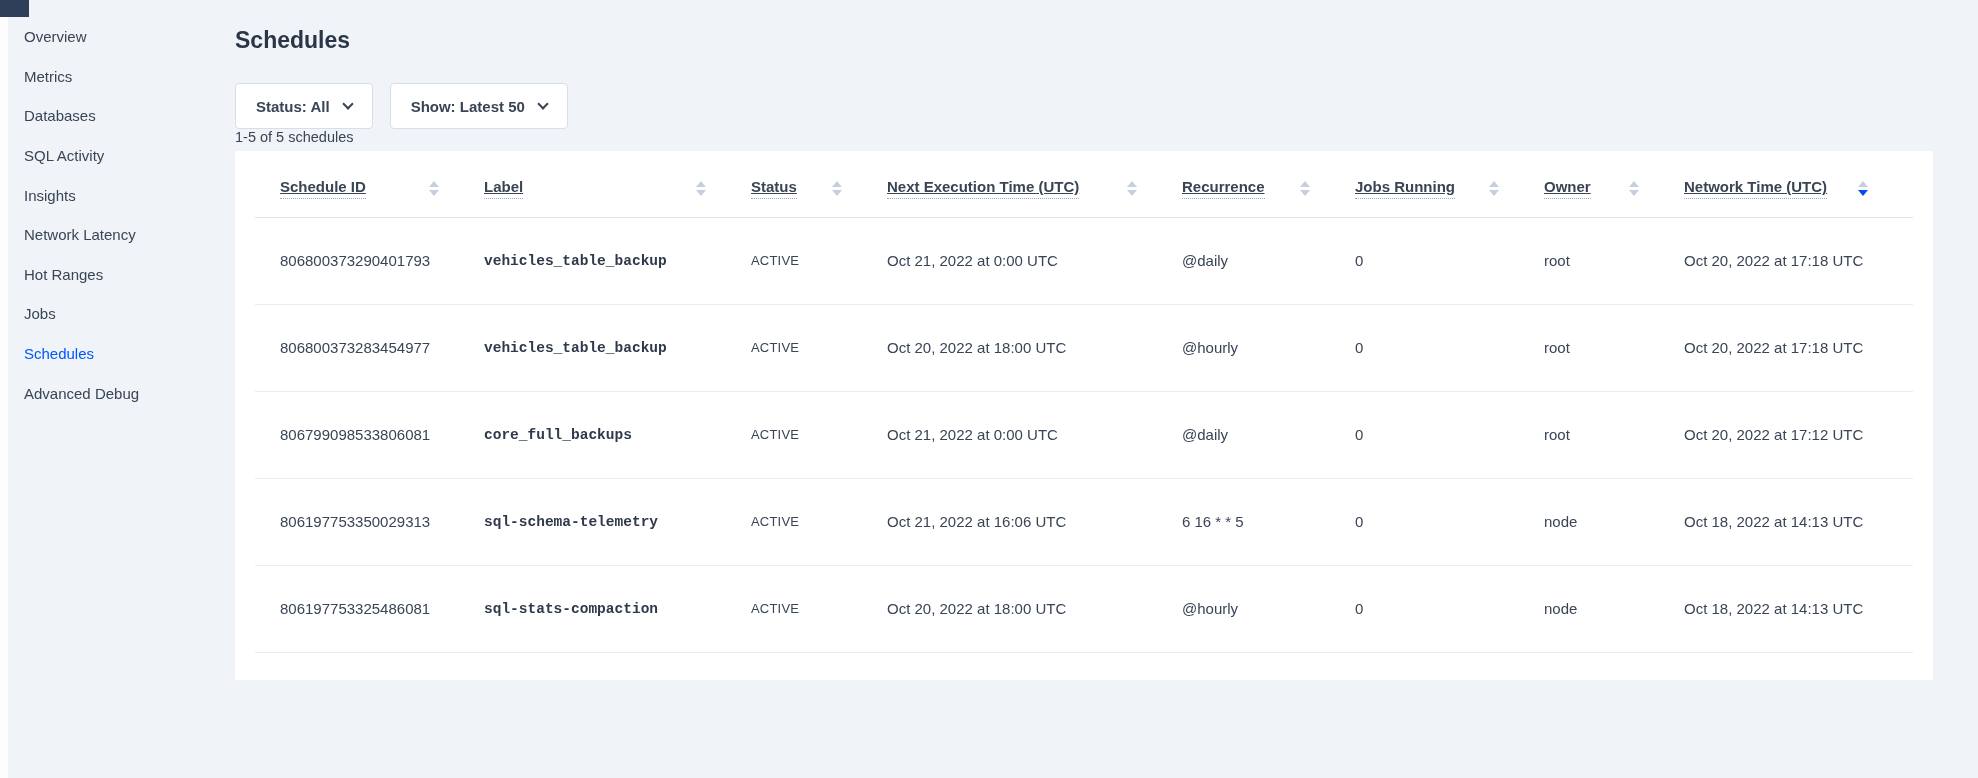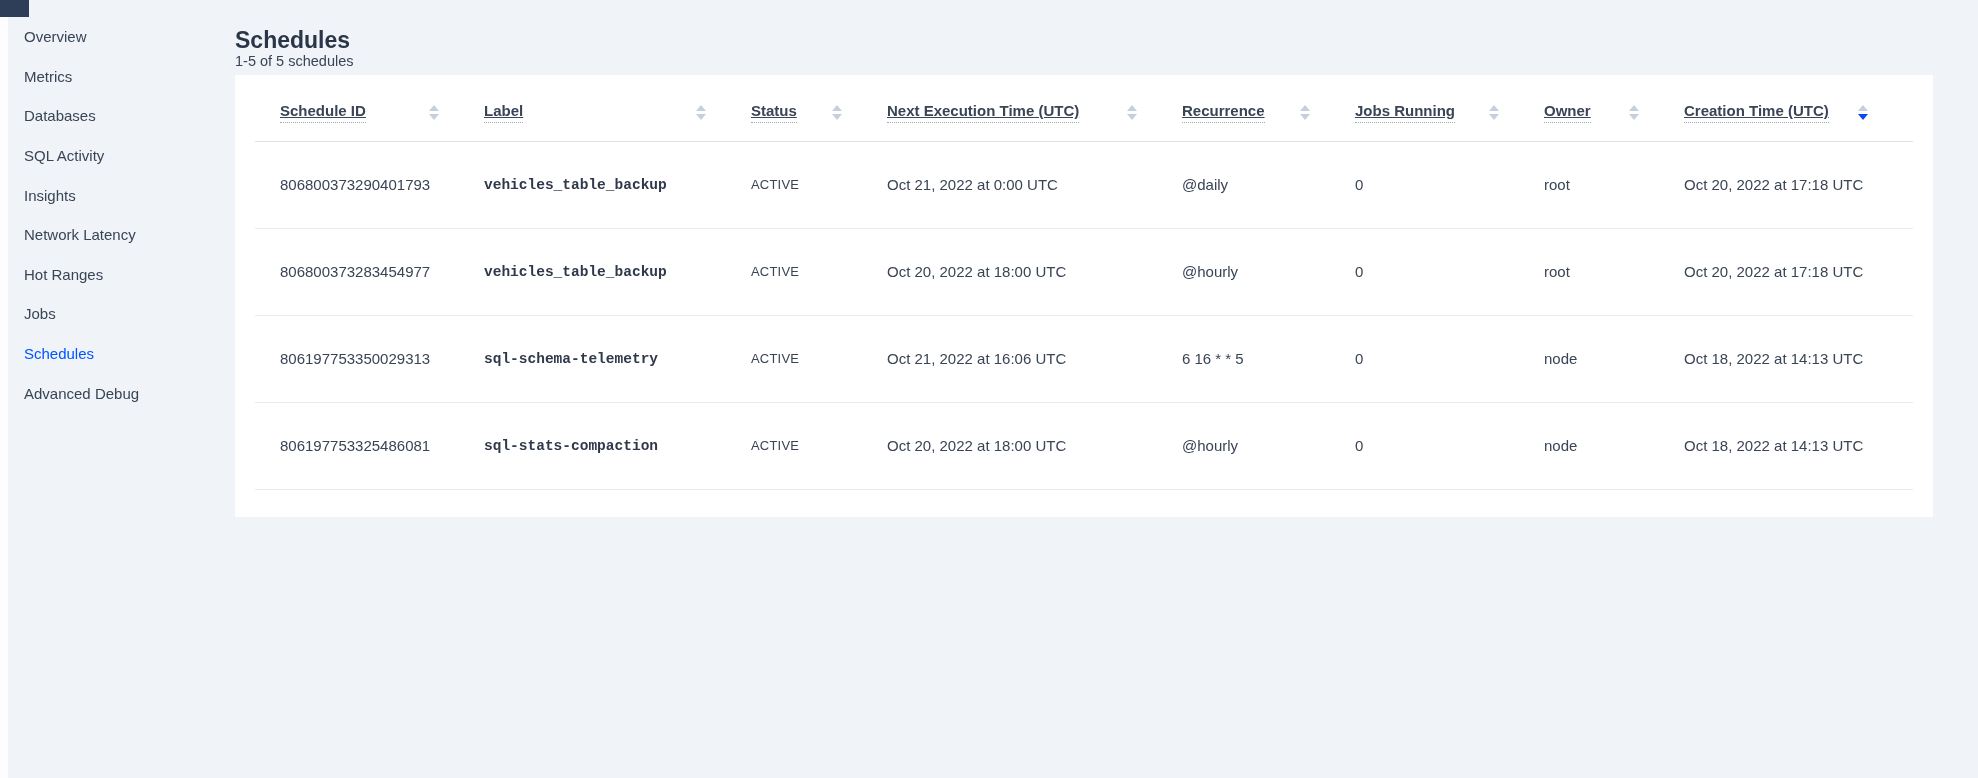--- a/index.html
+++ b/index.html
@@ -87,20 +87,30 @@
     <div class="nav-item">Network Latency</div>
     <div class="nav-item">Hot Ranges</div>
     <div class="nav-item">Jobs</div>
     <div class="nav-item active">Schedules</div>
     <div class="nav-item">Advanced Debug</div>
   </nav>
 
   <main class="main">
     <h1 class="page-title">Schedules</h1>
 
+    <div class="filters">
+      <button class="dropdown">
+        <span>Status: All</span>
+        <span class="chevron"></span>
+      </button>
+      <button class="dropdown">
+        <span>Show: Latest 50</span>
+        <span class="chevron"></span>
+      </button>
+    </div>
 
     <div class="results-count">1-5 of 5 schedules</div>
 
     <div class="card">
       <table>
         <colgroup>
           <col class="c-id">
             <col class="c-label">
             <col class="c-status">
             <col class="c-next">
@@ -169,21 +179,21 @@
               <div class="th-inner">
                 <span class="th-label">Owner</span>
                 <span class="sort-icon">
                     <span class="tri-up"></span>
                     <span class="tri-down"></span>
                   </span>
               </div>
             </th>
             <th>
               <div class="th-inner">
-                <span class="th-label">Creation Time (UTC)</span>
+                <span class="th-label">Network Time (UTC)</span>
                 <span class="sort-icon active">
                     <span class="tri-up"></span>
                     <span class="tri-down"></span>
                   </span>
               </div>
             </th>
           </tr>
         </thead>
         <tbody>
           <tr>
@@ -198,20 +208,30 @@
           </tr>
           <tr>
             <td class="cell-id">806800373283454977</td>
             <td class="cell-label">vehicles_table_backup</td>
             <td class="cell-status">ACTIVE</td>
             <td class="cell-next">Oct 20, 2022 at 18:00 UTC</td>
             <td class="cell-recur">@hourly</td>
             <td class="cell-jobs">0</td>
             <td class="cell-owner">root</td>
             <td class="cell-created">Oct 20, 2022 at 17:18 UTC</td>
+          </tr>
+          <tr>
+            <td class="cell-id">806799098533806081</td>
+            <td class="cell-label">core_full_backups</td>
+            <td class="cell-status">ACTIVE</td>
+            <td class="cell-next">Oct 21, 2022 at 0:00 UTC</td>
+            <td class="cell-recur">@daily</td>
+            <td class="cell-jobs">0</td>
+            <td class="cell-owner">root</td>
+            <td class="cell-created">Oct 20, 2022 at 17:12 UTC</td>
           </tr>
           <tr>
             <td class="cell-id">806197753350029313</td>
             <td class="cell-label">sql-schema-telemetry</td>
             <td class="cell-status">ACTIVE</td>
             <td class="cell-next">Oct 21, 2022 at 16:06 UTC</td>
             <td class="cell-recur">6 16 * * 5</td>
             <td class="cell-jobs">0</td>
             <td class="cell-owner">node</td>
             <td class="cell-created">Oct 18, 2022 at 14:13 UTC</td>

